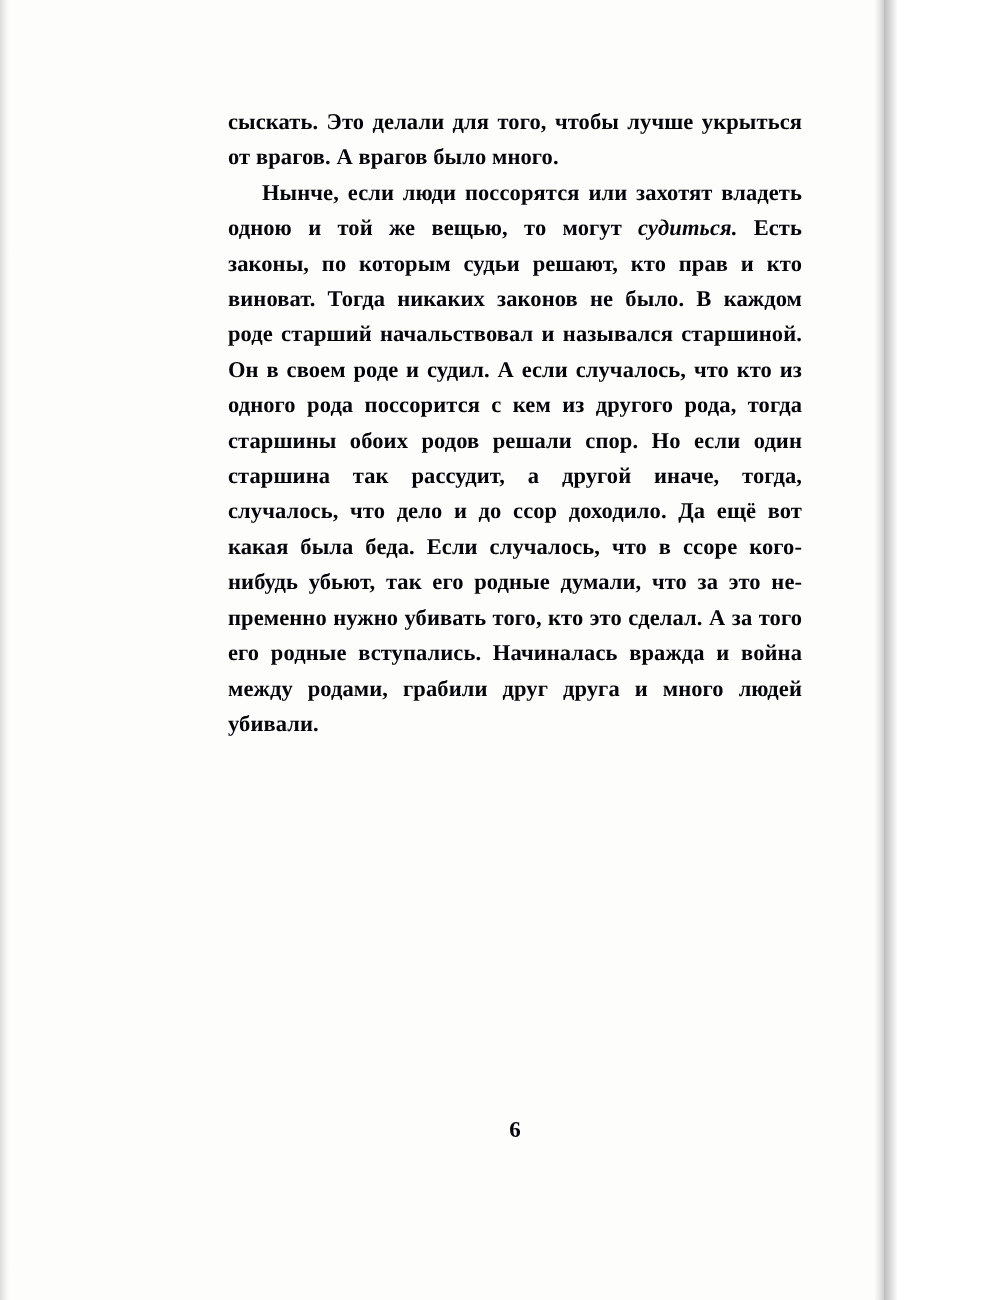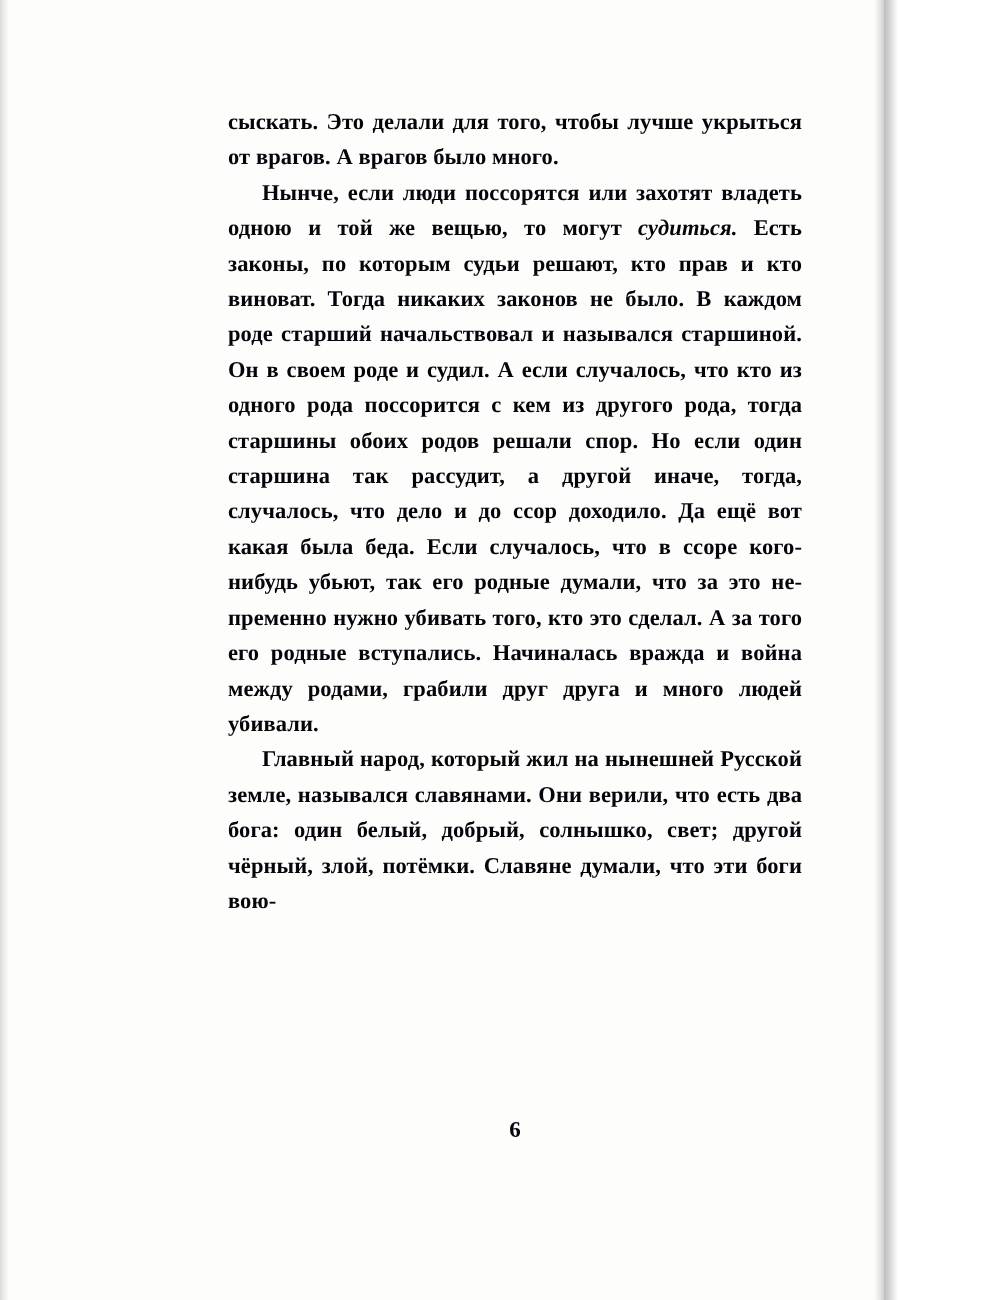--- a/index.html
+++ b/index.html
@@ -109,20 +109,19 @@
 <div class="page-sheet">
   <div class="scan-edge-left"></div>
   <div class="scan-edge-right"></div>
 
   <div class="text-block">
     <p class="para">сыскать. Это делали для того, чтобы лучше укрыться от врагов. А врагов было много.</p>
 
     <p class="para indent"><span>Нынче, если люди поссорятся или захотят владеть одною и той же вещью, то могут </span><span class="ital">су­диться.</span><span> Есть законы, по которым судьи реша­ют, кто прав и кто виноват. Тогда никаких законов не было. В каждом роде старший начальствовал и назывался старшиной. Он в своем роде и судил. А если случалось, что кто из одного рода поссорится с кем из друго­го рода, тогда старшины обоих родов решали спор. Но если один старшина так рассудит, а другой иначе, тогда, случалось, что дело и до ссор доходило. Да ещё вот какая была беда. Если случалось, что в ссоре кого-нибудь убьют, так его родные думали, что за это не­пременно нужно убивать того, кто это сделал. А за того его родные вступались. Начиналась вражда и война между родами, грабили друг друга и много людей убивали.</span></p>
 
 
-    <p class="para indent">Главный народ, который жил на нынешней Русской земле, назывался славянами. Они верили, что есть два бога: один белый, до­брый, солнышко, свет; другой чёрный, злой, потёмки. Славяне думали, что эти боги вою-</p>
   </div>
 
   <div class="page-number">6</div>
 </div>
 
 <div class="gutter-shadow"></div>
 <div class="outer-white"></div>
 
 </body></html>

